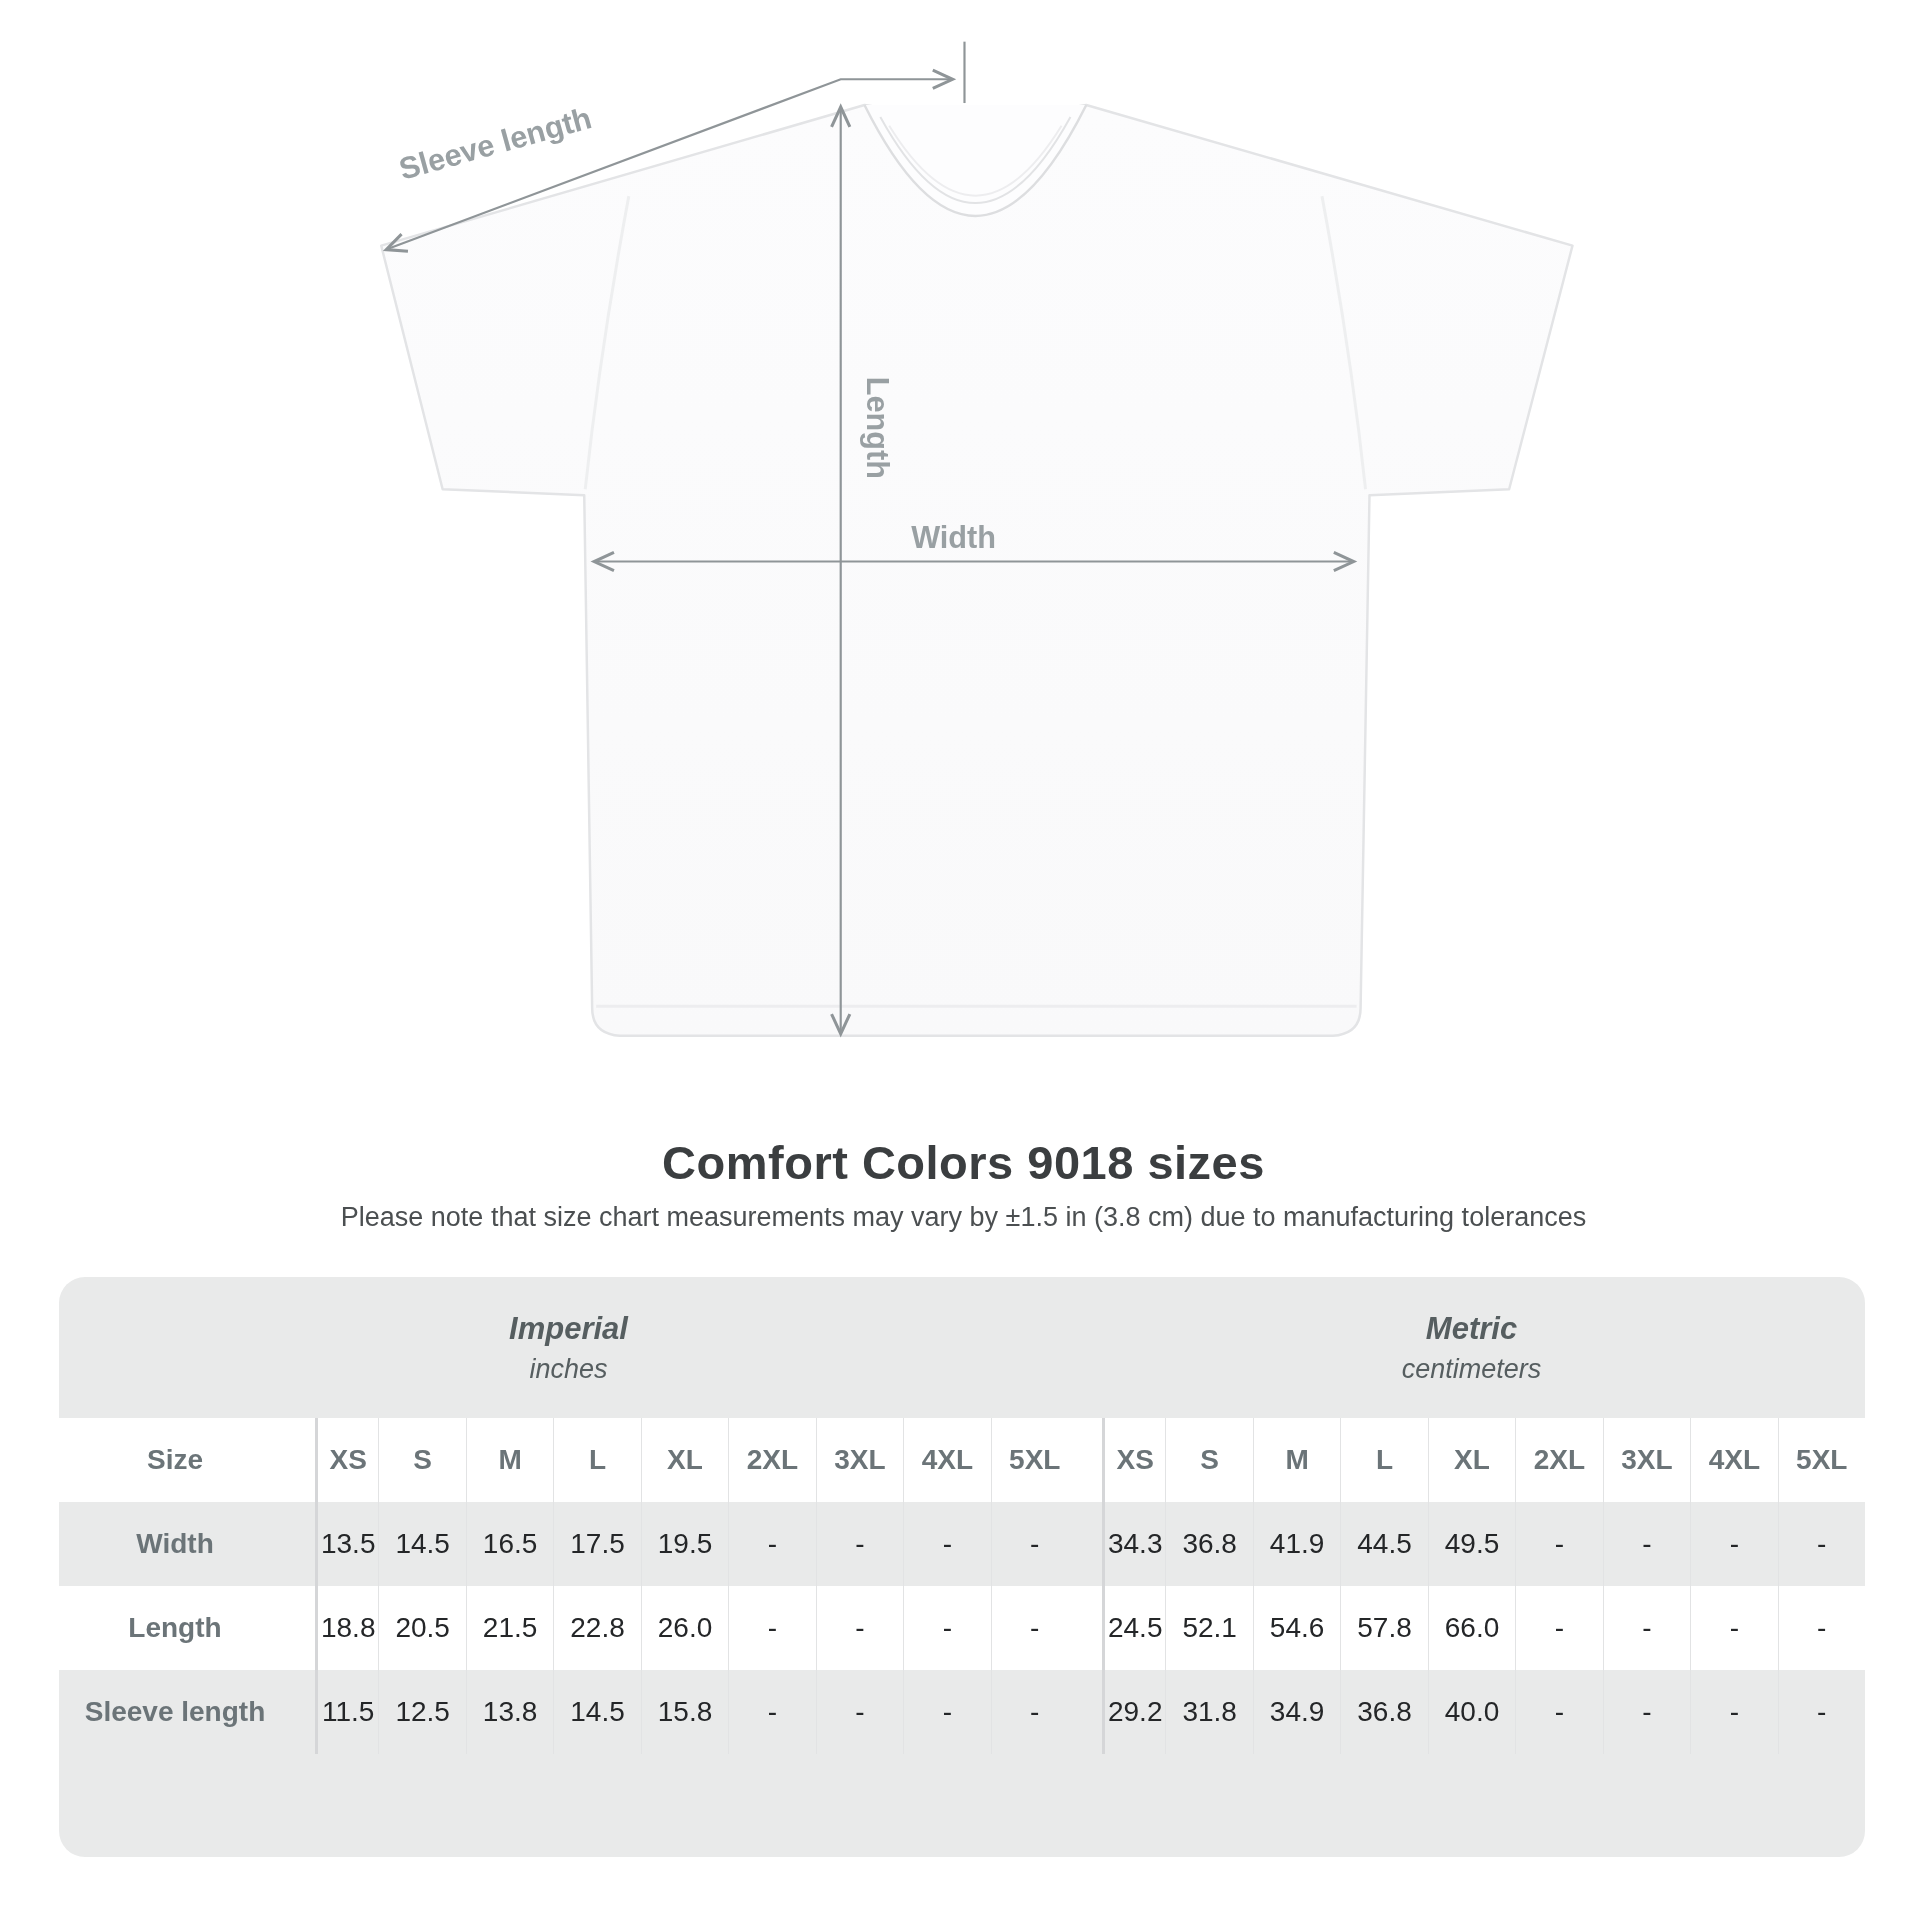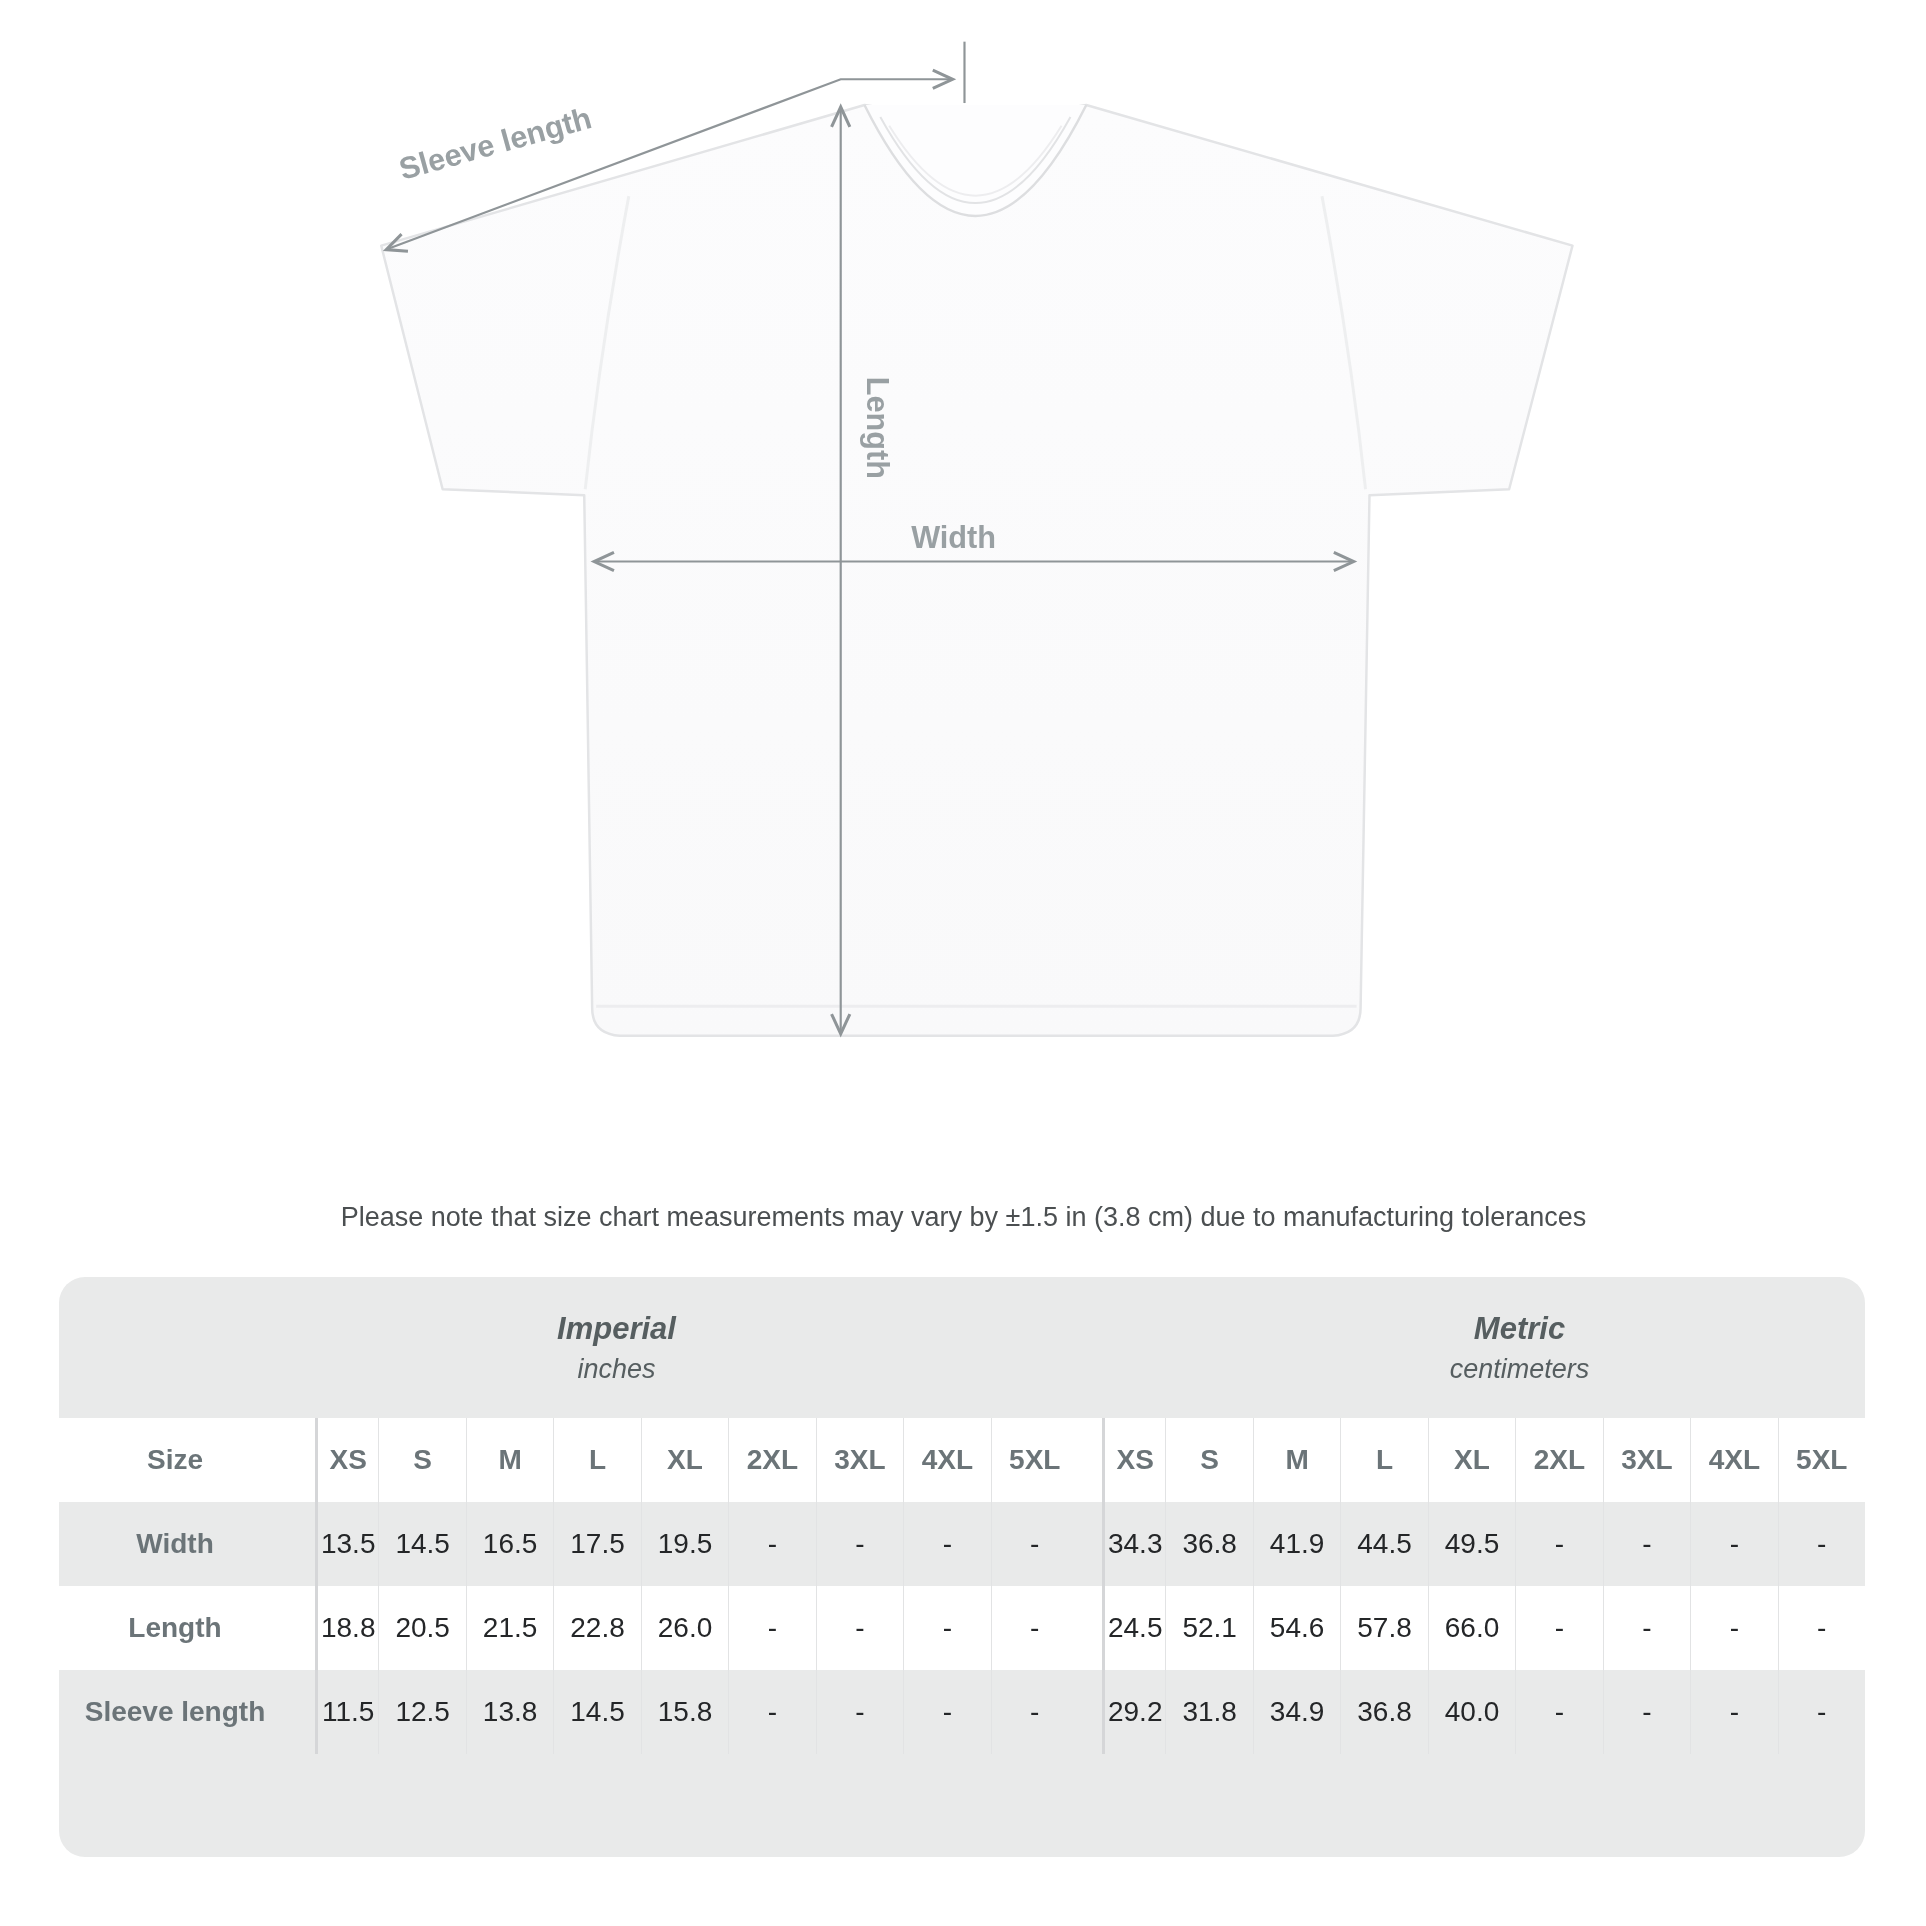--- a/index.html
+++ b/index.html
@@ -13,21 +13,21 @@
   
   .page-title{position:absolute;top:1135px;left:0;width:100%;text-align:center;
     font-size:47px;font-weight:700;color:#3b3e40;letter-spacing:0.5px;}
   .page-subtitle{position:absolute;top:1202px;left:0;width:100%;text-align:center;
     font-size:27px;color:#4b4f51;}
 
   
   .size-table{position:absolute;left:59px;top:1277px;width:1806px;height:580px;
     background:#e9eaea;border-radius:26px;overflow:hidden;}
   .unit-band{height:141px;display:flex;}
-  .unit-band .half{display:flex;flex-direction:column;align-items:center;justify-content:center;gap:7px;margin-left:48px;}
+  .unit-band .half{display:flex;flex-direction:column;align-items:center;justify-content:center;gap:7px;}
   .unit-band .half.left{width:1019px;}
   .unit-band .half.right{flex:1;}
   .htitle{font-style:italic;font-weight:700;font-size:31px;color:#565e60;}
   .hunit{font-style:italic;font-weight:400;font-size:27px;color:#565e60;}
 
   .trow{display:grid;grid-template-columns:232px repeat(18,1fr);height:84px;}
   .r-white{background:#ffffff;}
   .r-gray{background:#e9eaea;}
   .c{display:flex;align-items:center;justify-content:center;border-left:1px solid #e2e3e4;}
   .c:first-child{border-left:none;}
@@ -81,20 +81,21 @@
       <line x1="974" y1="42" x2="974" y2="104"></line>
       <line x1="849" y1="108" x2="849" y2="1044" marker-start="url(#ah)" marker-end="url(#ah)"></line>
       <line x1="600" y1="567" x2="1367" y2="567" marker-start="url(#ah)" marker-end="url(#ah)"></line>
     </g>
 
     <text class="measure-label" transform="translate(503,155) rotate(-15.5)" text-anchor="middle">Sleeve length</text>
     <text class="measure-label" transform="translate(876,432) rotate(90)" text-anchor="middle">Length</text>
     <text class="measure-label" x="963" y="553" text-anchor="middle">Width</text>
   </svg>
 
+  <div class="page-title">Comfort Colors 9018 sizes</div>
   <div class="page-subtitle">Please note that size chart measurements may vary by ±1.5 in (3.8 cm) due to manufacturing tolerances</div>
 
   <div class="size-table">
 
     <div class="unit-band">
       <div class="half left">
         <div class="htitle">Imperial</div>
         <div class="hunit">inches</div>
       </div>
       <div class="half right">

